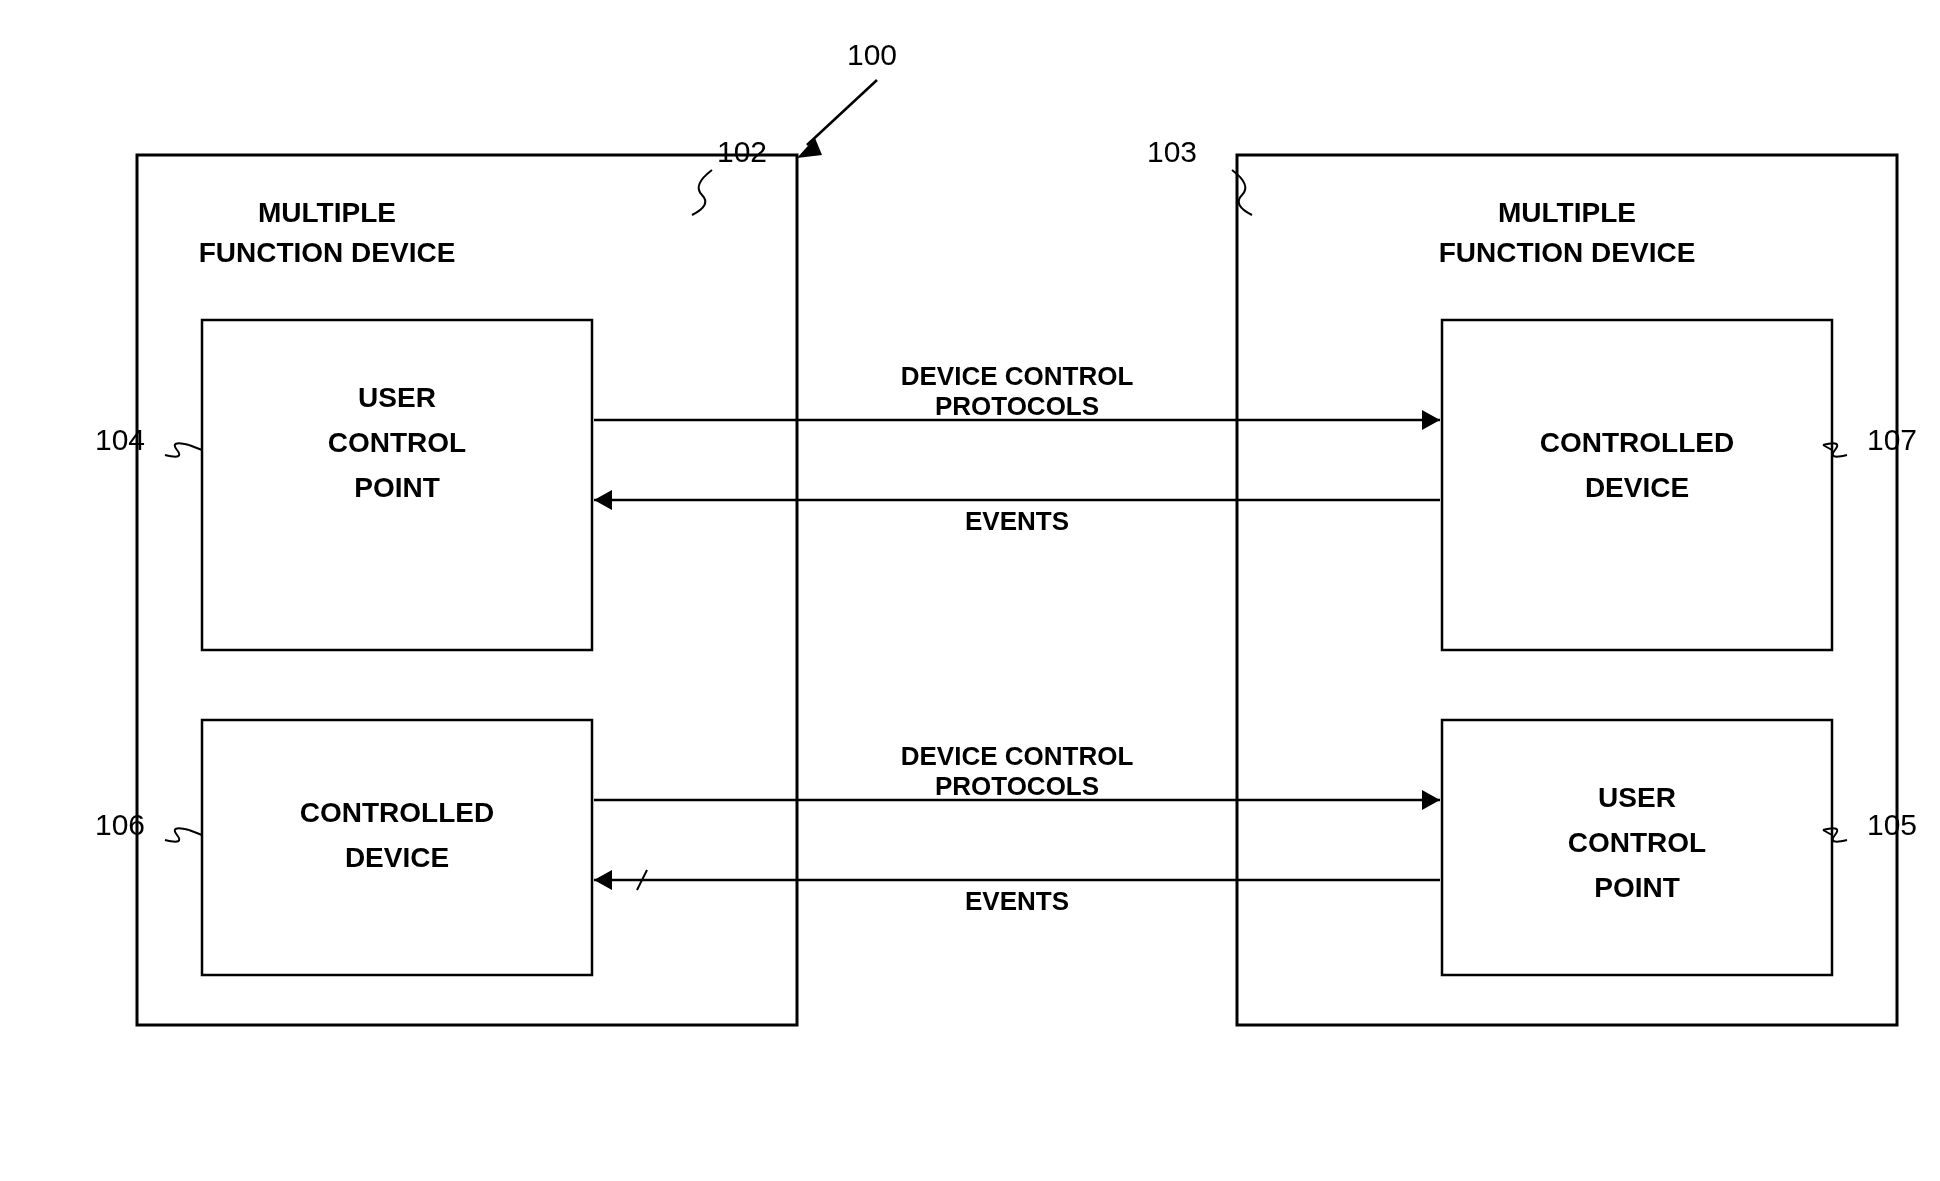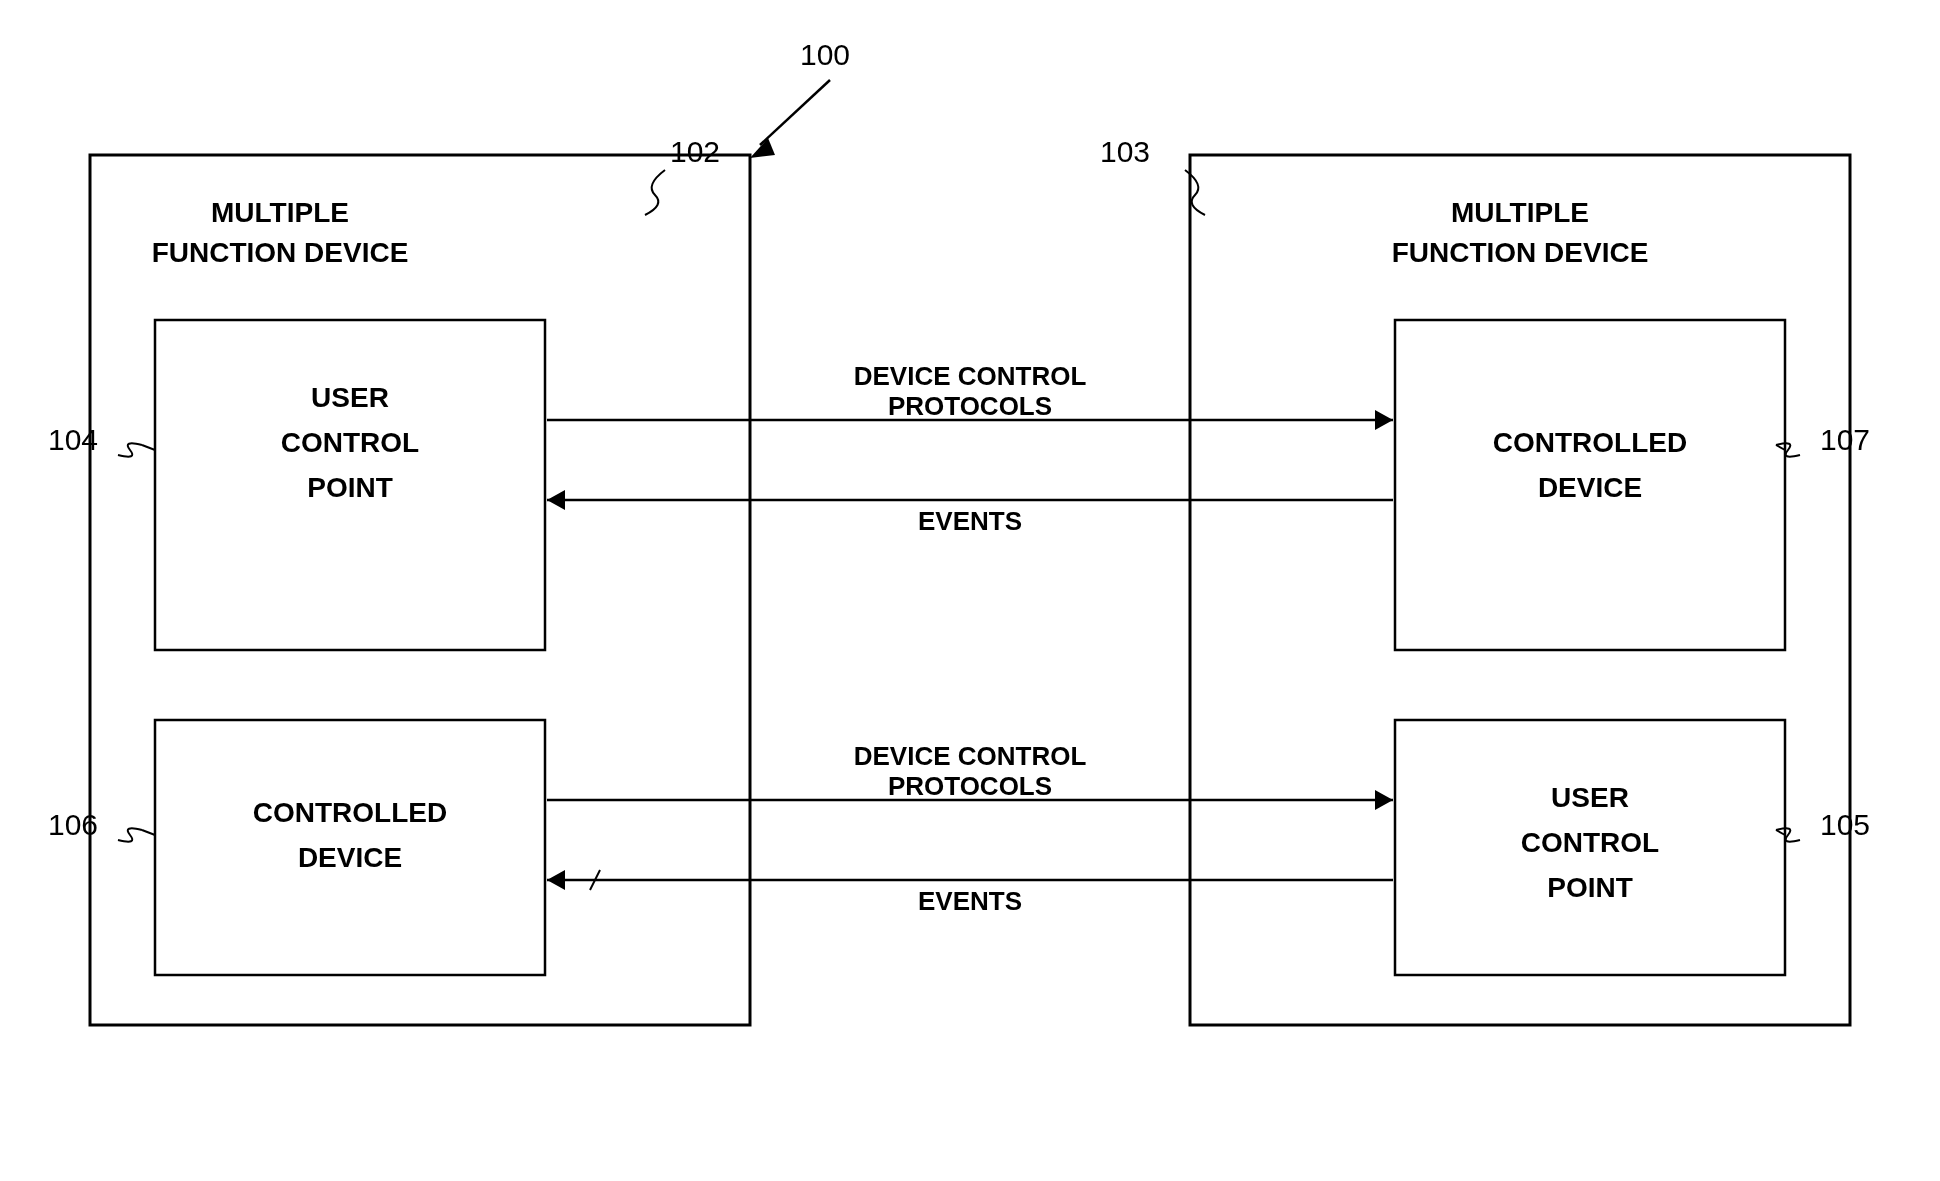--- a/index.html
+++ b/index.html
@@ -11,20 +11,21 @@
       font-family: Arial, Helvetica, sans-serif;
       position: relative;
       overflow: hidden;
     }
 
     .diagram-container {
       position: absolute;
       top: 0; left: 0;
       width: 1940px;
       height: 1181px;
+      padding-left: 47px;
     }
 
     svg {
       width: 1940px;
       height: 1181px;
     }
 
     .outer-box {
       fill: white;
       stroke: black;

